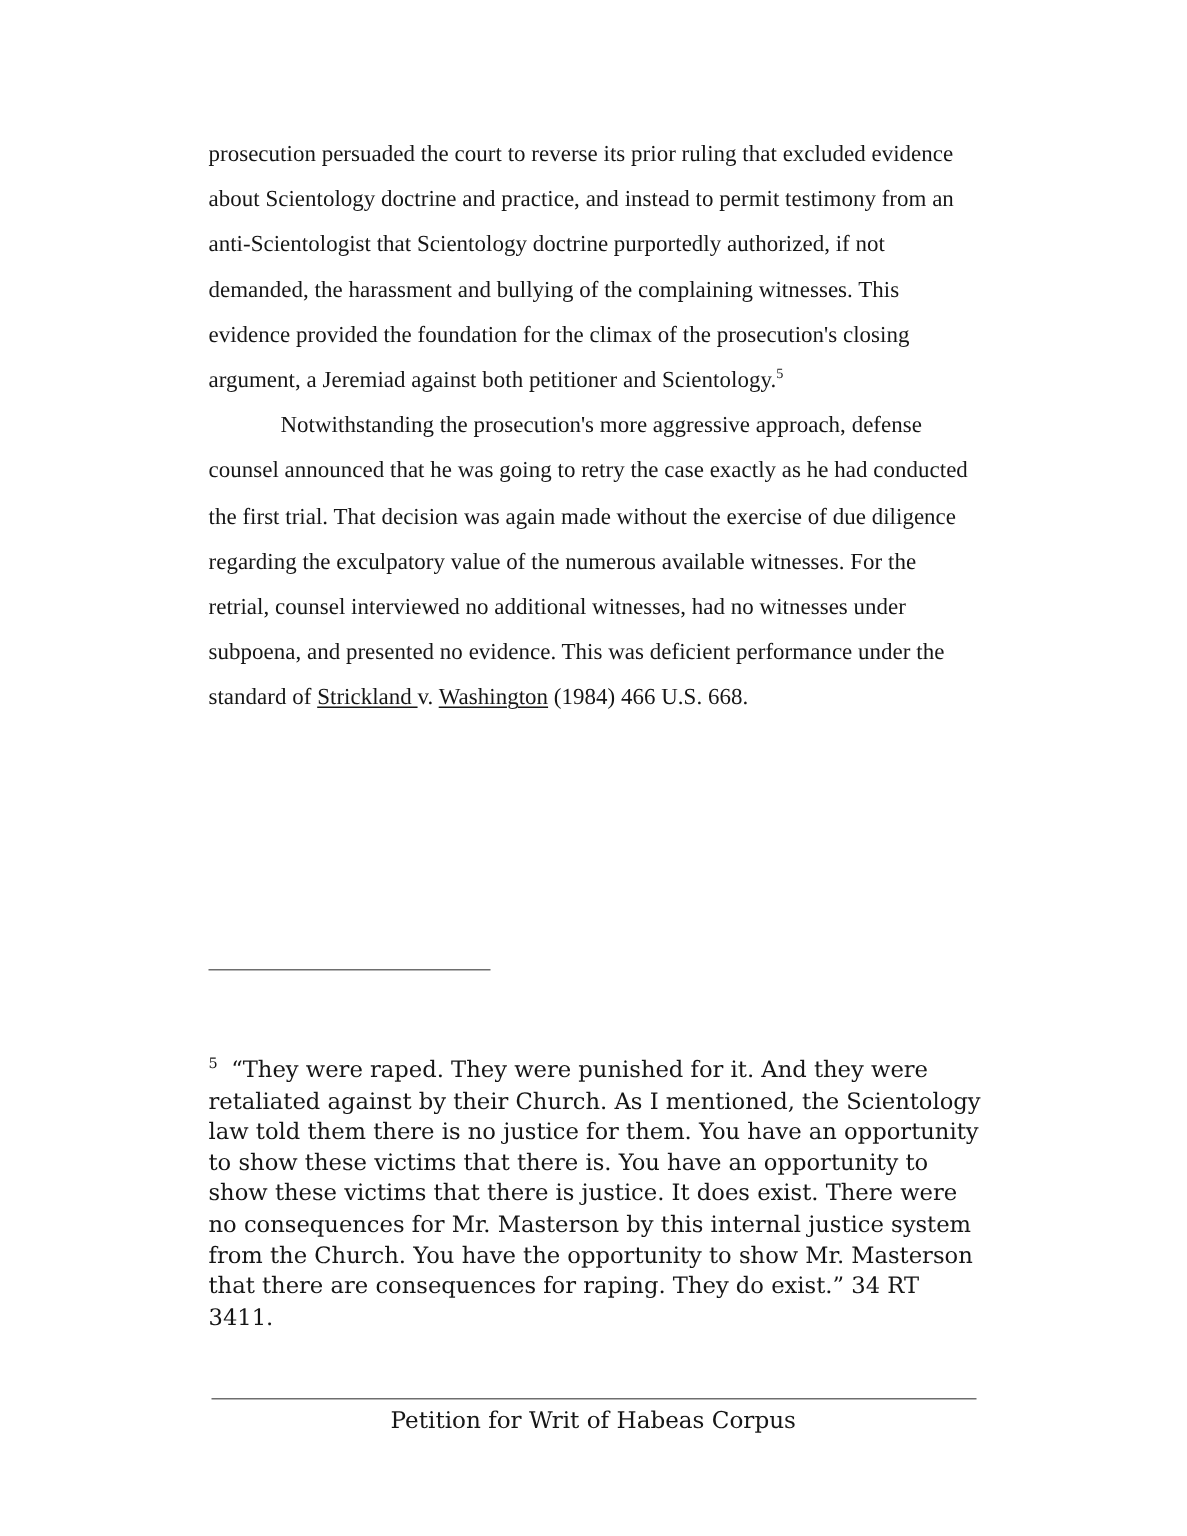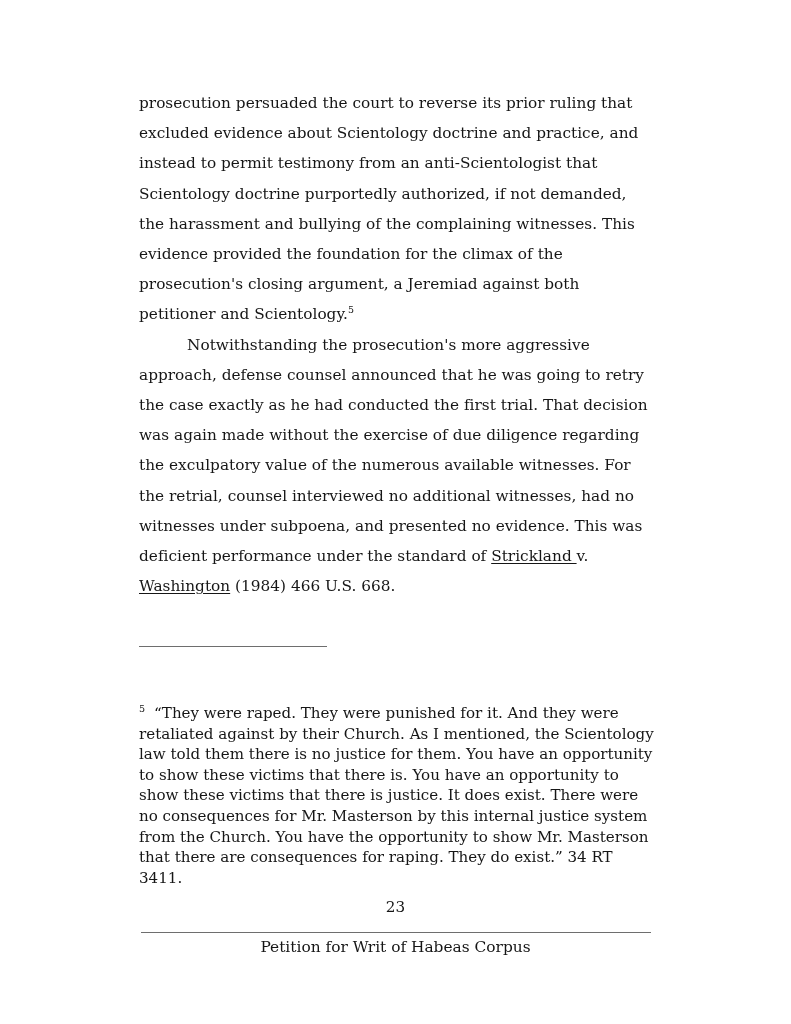--- a/index.html
+++ b/index.html
@@ -33,20 +33,21 @@
     width: 516px;
   }
 
   .body-para {
     font-size: 15.3px;
     line-height: 30.2px;
     color: #161616;
     text-align: left;
     margin: 0;
     letter-spacing: 0.02px;
+    font-family: Liberation Serif, serif;
   }
 
   .body-para.indented {
     text-indent: 48px;
   }
 
   sup.fn-ref {
     font-size: 0.62em;
     vertical-align: super;
     line-height: 0;
@@ -136,19 +137,18 @@
 
     <p class="body-para indented"><span>Notwithstanding the prosecution's more aggressive approach, defense counsel announced that he was going to retry the case exactly as he had conducted the first trial.  That decision was again made without the exercise of due diligence regarding the exculpatory value of the numerous available witnesses.  For the retrial, counsel interviewed no additional witnesses, had no witnesses under subpoena, and presented no evidence.  This was deficient performance under the standard of </span><span class="u">Strickland </span><span>v. </span><span class="u">Washington</span><span> (1984) 466 U.S. 668.</span></p>
 
   </div>
 
   <div class="footnote-rule"></div>
 
 
   <div class="footnote"><span class="fn-marker">5</span><span>“They were raped.  They were punished for it.  And they were retaliated against by their Church.  As I mentioned, the Scientology law told them there is no justice for them.  You have an opportunity to show these victims that there is.  You have an opportunity to show these victims that there is justice.  It does exist.  There were no consequences for Mr. Masterson by this internal justice system from the Church.  You have the opportunity to show Mr. Masterson that there are consequences for raping.  They do exist.” 34 RT 3411.</span></div>
 
-  <div class="page-number">23</div>
 
   <div class="footer-rule"></div>
 
   <div class="footer-title">Petition for Writ of Habeas Corpus</div>
 
 </div>
 
 </body></html>

